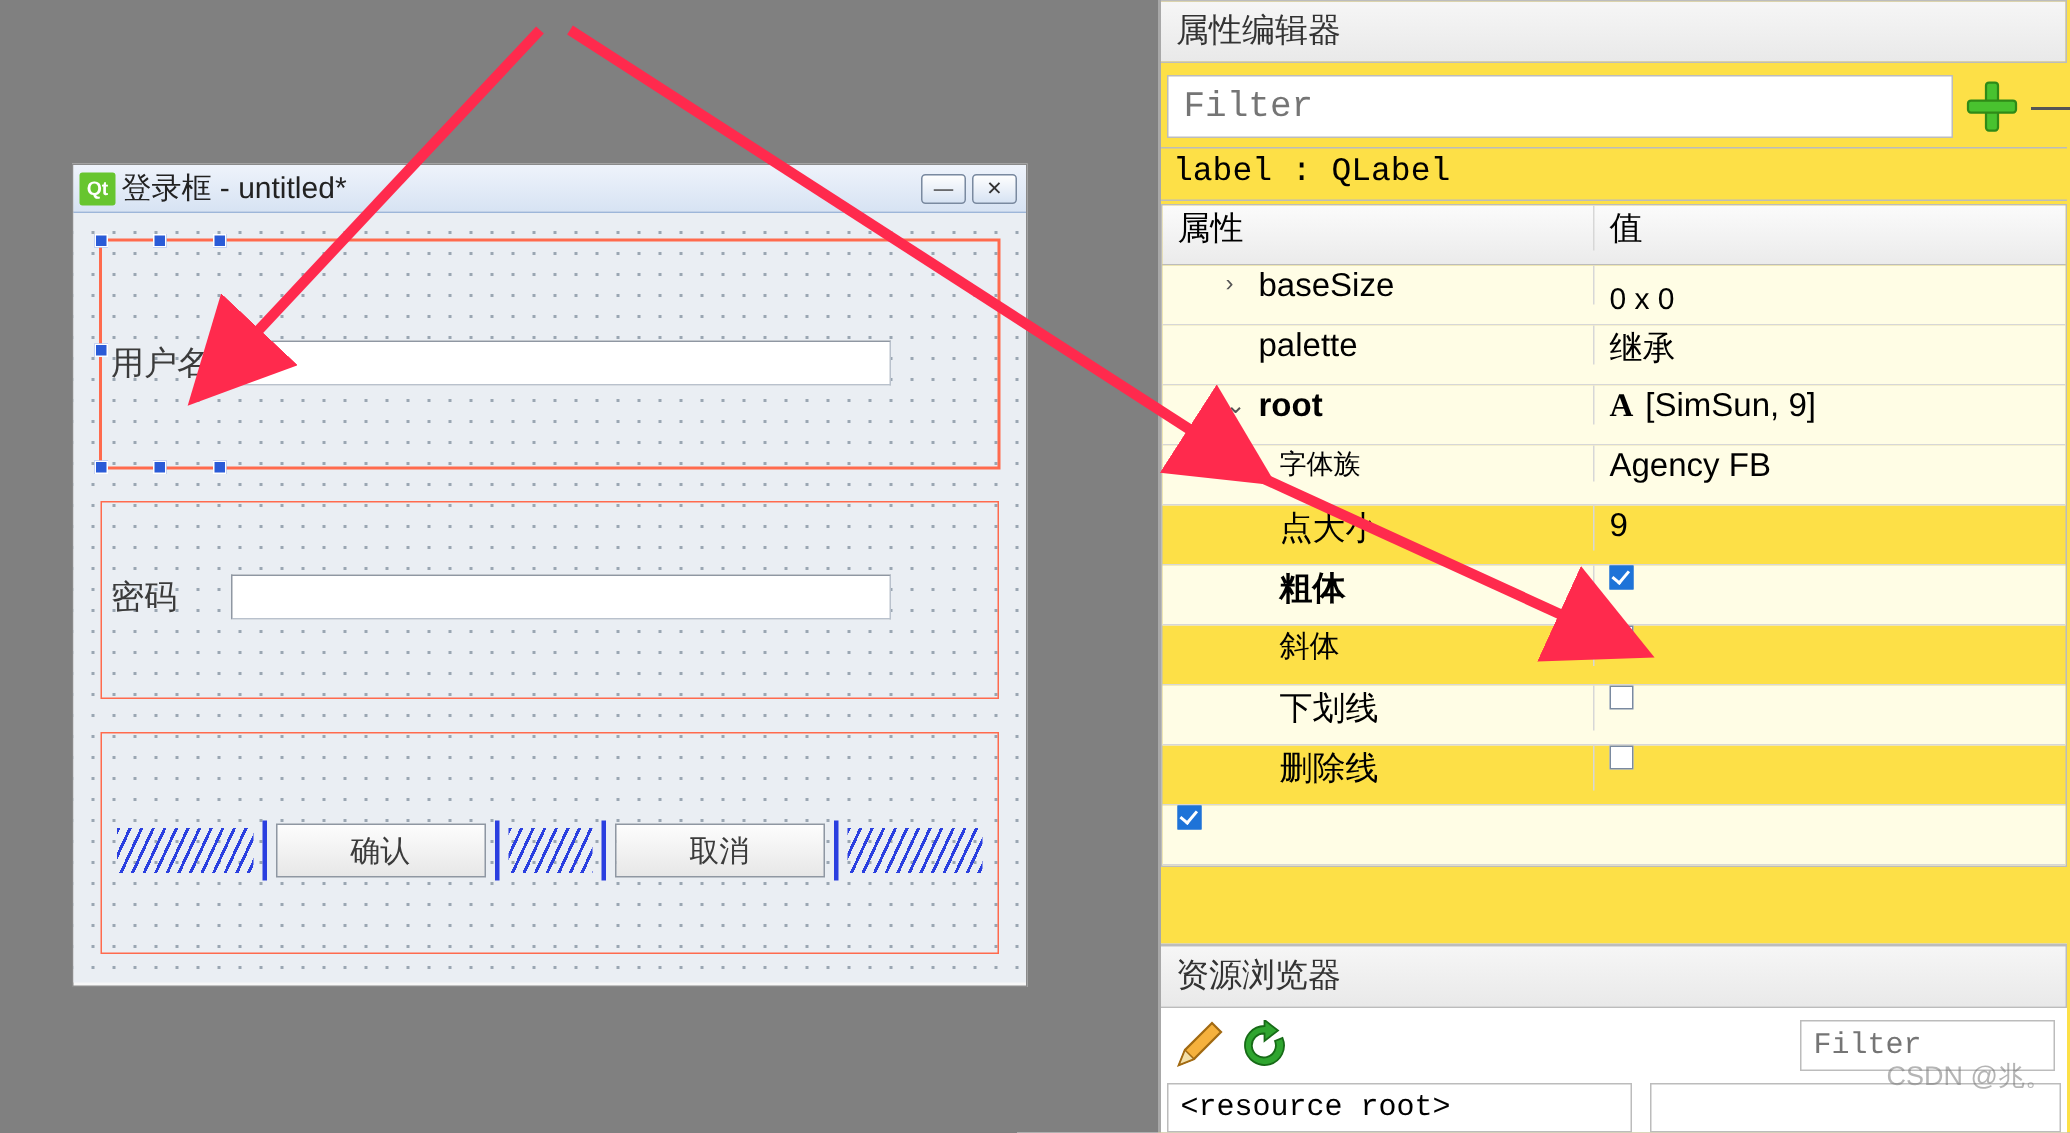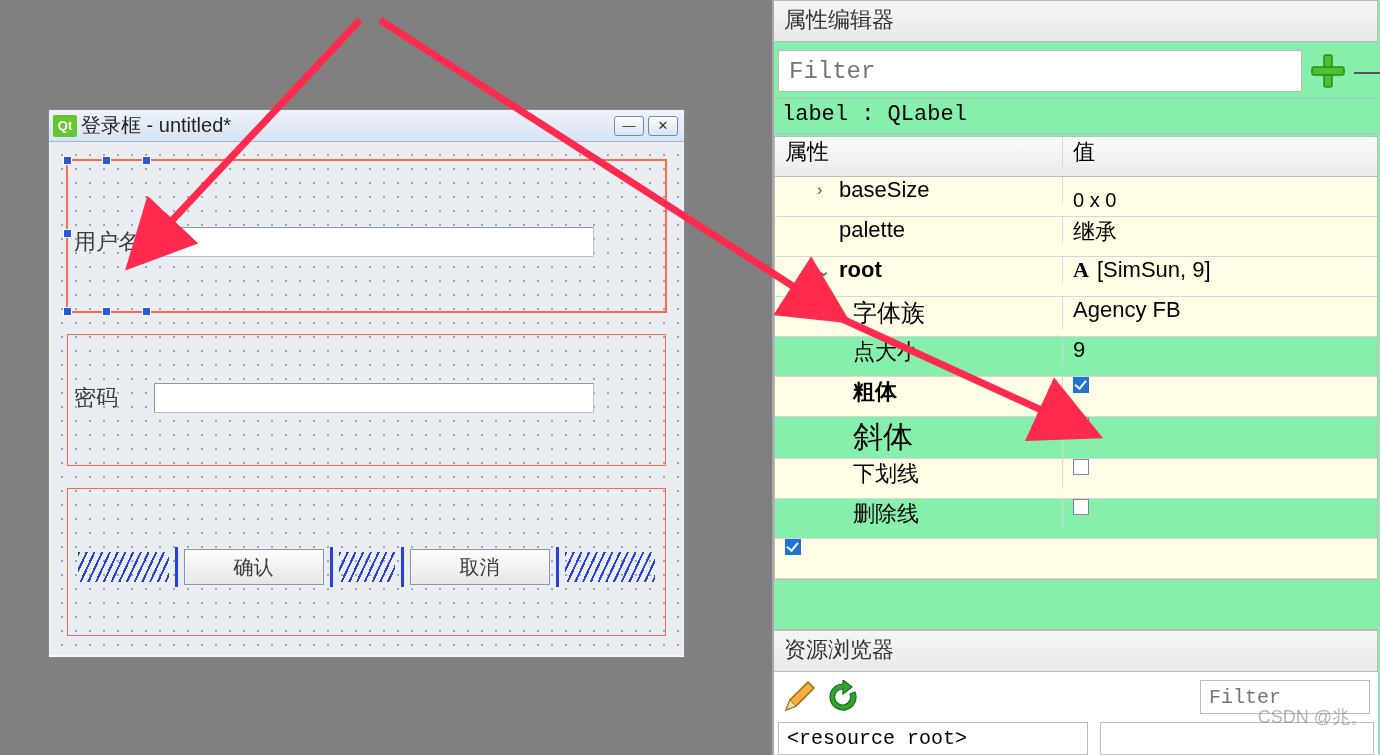--- a/index.html
+++ b/index.html
@@ -138,21 +138,21 @@
     display:flex;align-items:center;justify-content:center;
     font-size: 20px;
     color:#3b3b3b;
   }
 
   
   .side {
     position:absolute;
     left: 772px; top: 0;
     width: 608px; height: 755px;
-    background: #86efac;
+    background: #fde047;
     border-left: 2px solid #a8a8a8;
   }
   .pane-header {
     background: linear-gradient(#f6f6f6,#e9e9e9);
     border:1px solid #bcbcbc;
     border-left:none;
     padding: 4px 10px 6px;
     font-size: 22px;
     color:#333;
     margin: 0 2px 6px 0;
@@ -396,21 +396,21 @@
             <span class="expander">⌄</span>
             <span class="bold-name" style="font-size: 22px;">root</span>
           </div>
           <div class="pt-c2">
             <span class="font-A">A</span>
             <span style="font-size: 22px;">[SimSun, 9]</span>
           </div>
         </div>
         <div class="pt-row tint">
           <div class="pt-c1 lvl2">
-            <span style="font-size: 24px;">字体族</span>
+            <span style="font-size: 18px;">字体族</span>
           </div>
           <div class="pt-c2">
             <span style="font-size: 22px;">Agency FB</span>
           </div>
         </div>
         <div class="pt-row">
           <div class="pt-c1 lvl2">
             <span style="font-size: 22px;">点大小</span>
           </div>
           <div class="pt-c2">
@@ -420,21 +420,21 @@
         <div class="pt-row tint">
           <div class="pt-c1 lvl2">
             <span class="bold-name" style="font-size: 22px;">粗体</span>
           </div>
           <div class="pt-c2">
             <span class="ck on"></span>
           </div>
         </div>
         <div class="pt-row">
           <div class="pt-c1 lvl2">
-            <span style="font-size: 30px;">斜体</span>
+            <span style="font-size: 20px;">斜体</span>
           </div>
           <div class="pt-c2">
             <span class="ck"></span>
           </div>
         </div>
         <div class="pt-row tint">
           <div class="pt-c1 lvl2">
             <span style="font-size: 22px;">下划线</span>
           </div>
           <div class="pt-c2">

